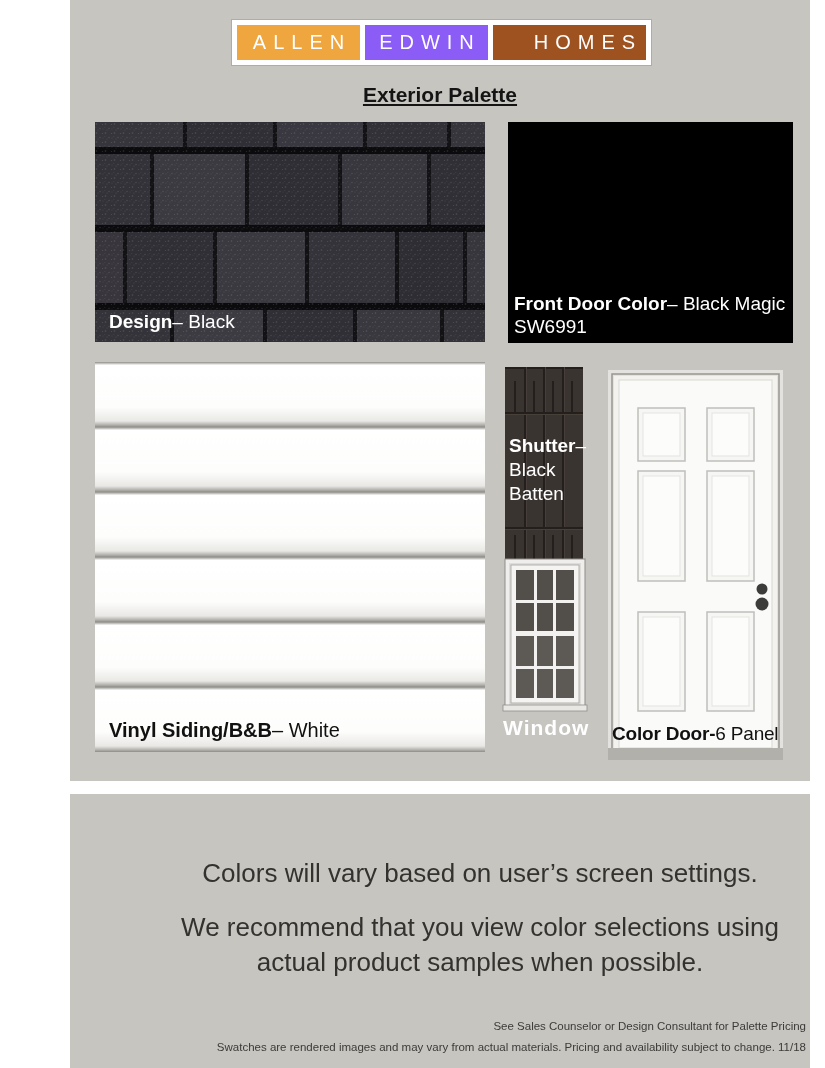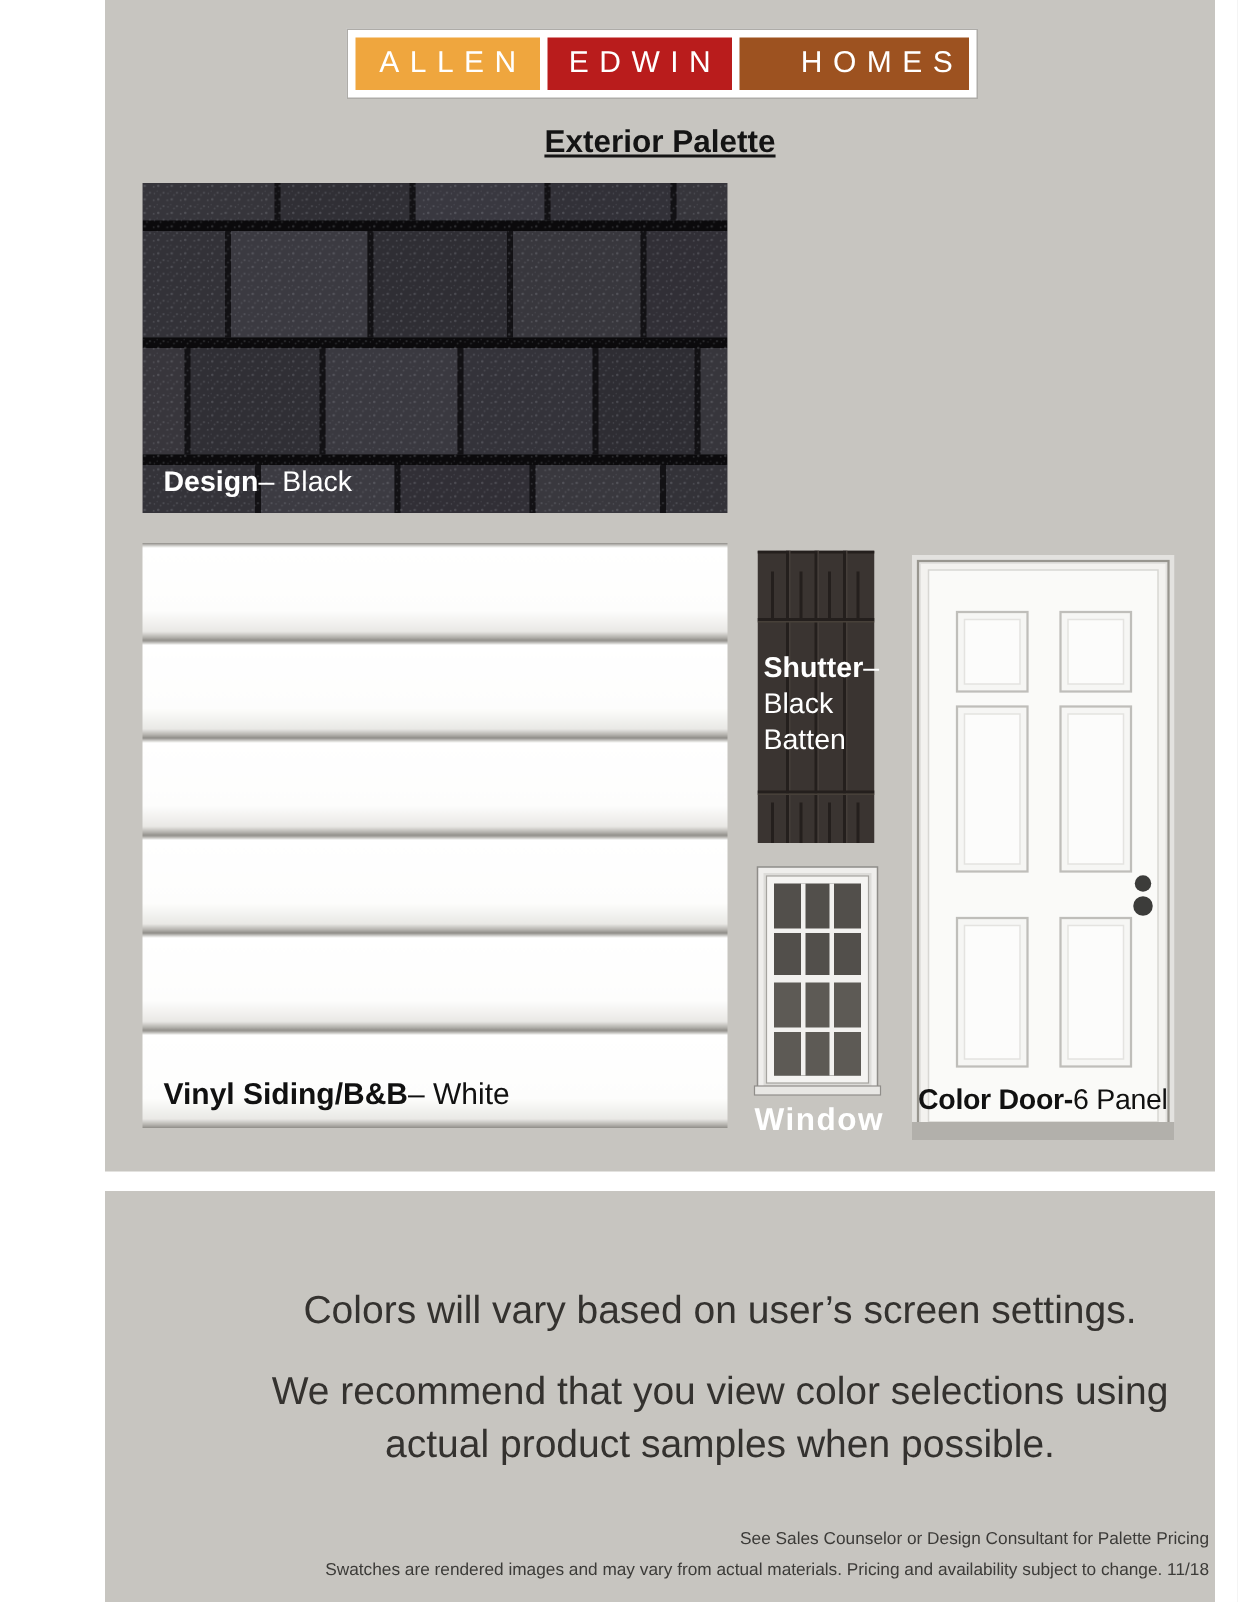--- a/index.html
+++ b/index.html
@@ -8,36 +8,36 @@
   .panel{position:absolute;left:70px;width:740px;background:#c7c5c0;}
   .panel-top{top:0;height:781px;}
   .panel-bottom{top:794px;height:274px;}
 
   
   .logo-box{position:absolute;left:231px;top:19px;width:421px;height:47px;background:#ffffff;
             border:1px solid #aeaca8;box-sizing:border-box;display:flex;gap:5px;padding:5px;}
   .logo-block{flex:1;display:flex;align-items:center;justify-content:center;
               color:#ffffff;font-size:20px;letter-spacing:7px;padding-left:7px;}
   .lb-orange{background:#efa63e;}
-  .lb-blue{background:#b91c1c;}
+  .lb-blue{background:#8b5cf6;}
   .lb-brown{background:#9d5220;padding-left:37px;}
 
   .title{position:absolute;left:70px;top:83px;width:740px;text-align:center;
          font-size:21px;font-weight:bold;color:#141414;text-decoration:underline;}
 
   
   .swatch{position:absolute;box-sizing:border-box;}
   .sw-roofing{left:95px;top:122px;width:390px;height:220px;}
   .sw-doorcolor{left:508px;top:122px;width:285px;height:221px;background:#000000;}
   .sw-siding{left:95px;top:362px;width:390px;height:390px;
      background:repeating-linear-gradient(180deg,
        #ffffff 0px,#fdfdfc 42px,#e9e8e5 56px,#b2b0ab 60px,#8f8d88 62px,#d6d5d2 64px,#f8f8f7 65px);
      background-position:0 3px;}
   .sw-shutter{left:505px;top:367px;width:78px;height:195px;}
-  .sw-window{left:501px;top:577px;width:96px;height:190px;text-align:right;}
+  .sw-window{left:501px;top:558px;width:96px;height:190px;text-align:right;}
   .sw-door{left:608px;top:370px;width:175px;height:390px;}
 
   .swatch-label{position:absolute;white-space:nowrap;font-size:19px;}
   .label-light{color:#ffffff;}
   .label-dark{color:#111111;}
   .lab-roofing{left:14px;bottom:9px;}
   .lab-doorcolor{left:6px;bottom:5px;line-height:23px;white-space:normal;width:276px;}
   .lab-siding{left:14px;bottom:10px;font-size:20px;}
   .lab-shutter{left:4px;top:67px;line-height:24px;white-space:normal;}
   .lab-window{position:absolute;left:2px;top:158px;color:#ffffff;font-weight:bold;font-size:21px;letter-spacing:1px;}
@@ -125,20 +125,26 @@
         <rect x="168" y="188" width="4" height="32" fill="#121114"></rect>
       <rect x="258" y="188" width="4" height="32" fill="#121114"></rect>
         <rect x="345" y="188" width="4" height="32" fill="#121114"></rect>
       <rect x="0" y="0" width="390" height="220" fill="url(#grain)"></rect>
     </svg>
     <div class="swatch-label label-light lab-roofing">
       <span class="b">Design</span><span>– Black</span>
     </div>
   </div>
 
+  <div class="swatch sw-doorcolor">
+    <div class="swatch-label label-light lab-doorcolor">
+      <span class="b">Front Door Color</span><span>– Black Magic</span><br>
+      <span>SW6991</span>
+    </div>
+  </div>
 
   <div class="swatch sw-siding">
     <div class="swatch-label label-dark lab-siding">
       <span class="b">Vinyl Siding/B&amp;B</span><span>– White</span>
     </div>
   </div>
 
   <div class="swatch sw-shutter">
     <svg width="78" height="195" viewBox="0 0 78 195">
       <rect x="0" y="0" width="78" height="195" fill="#3a3431"></rect>

